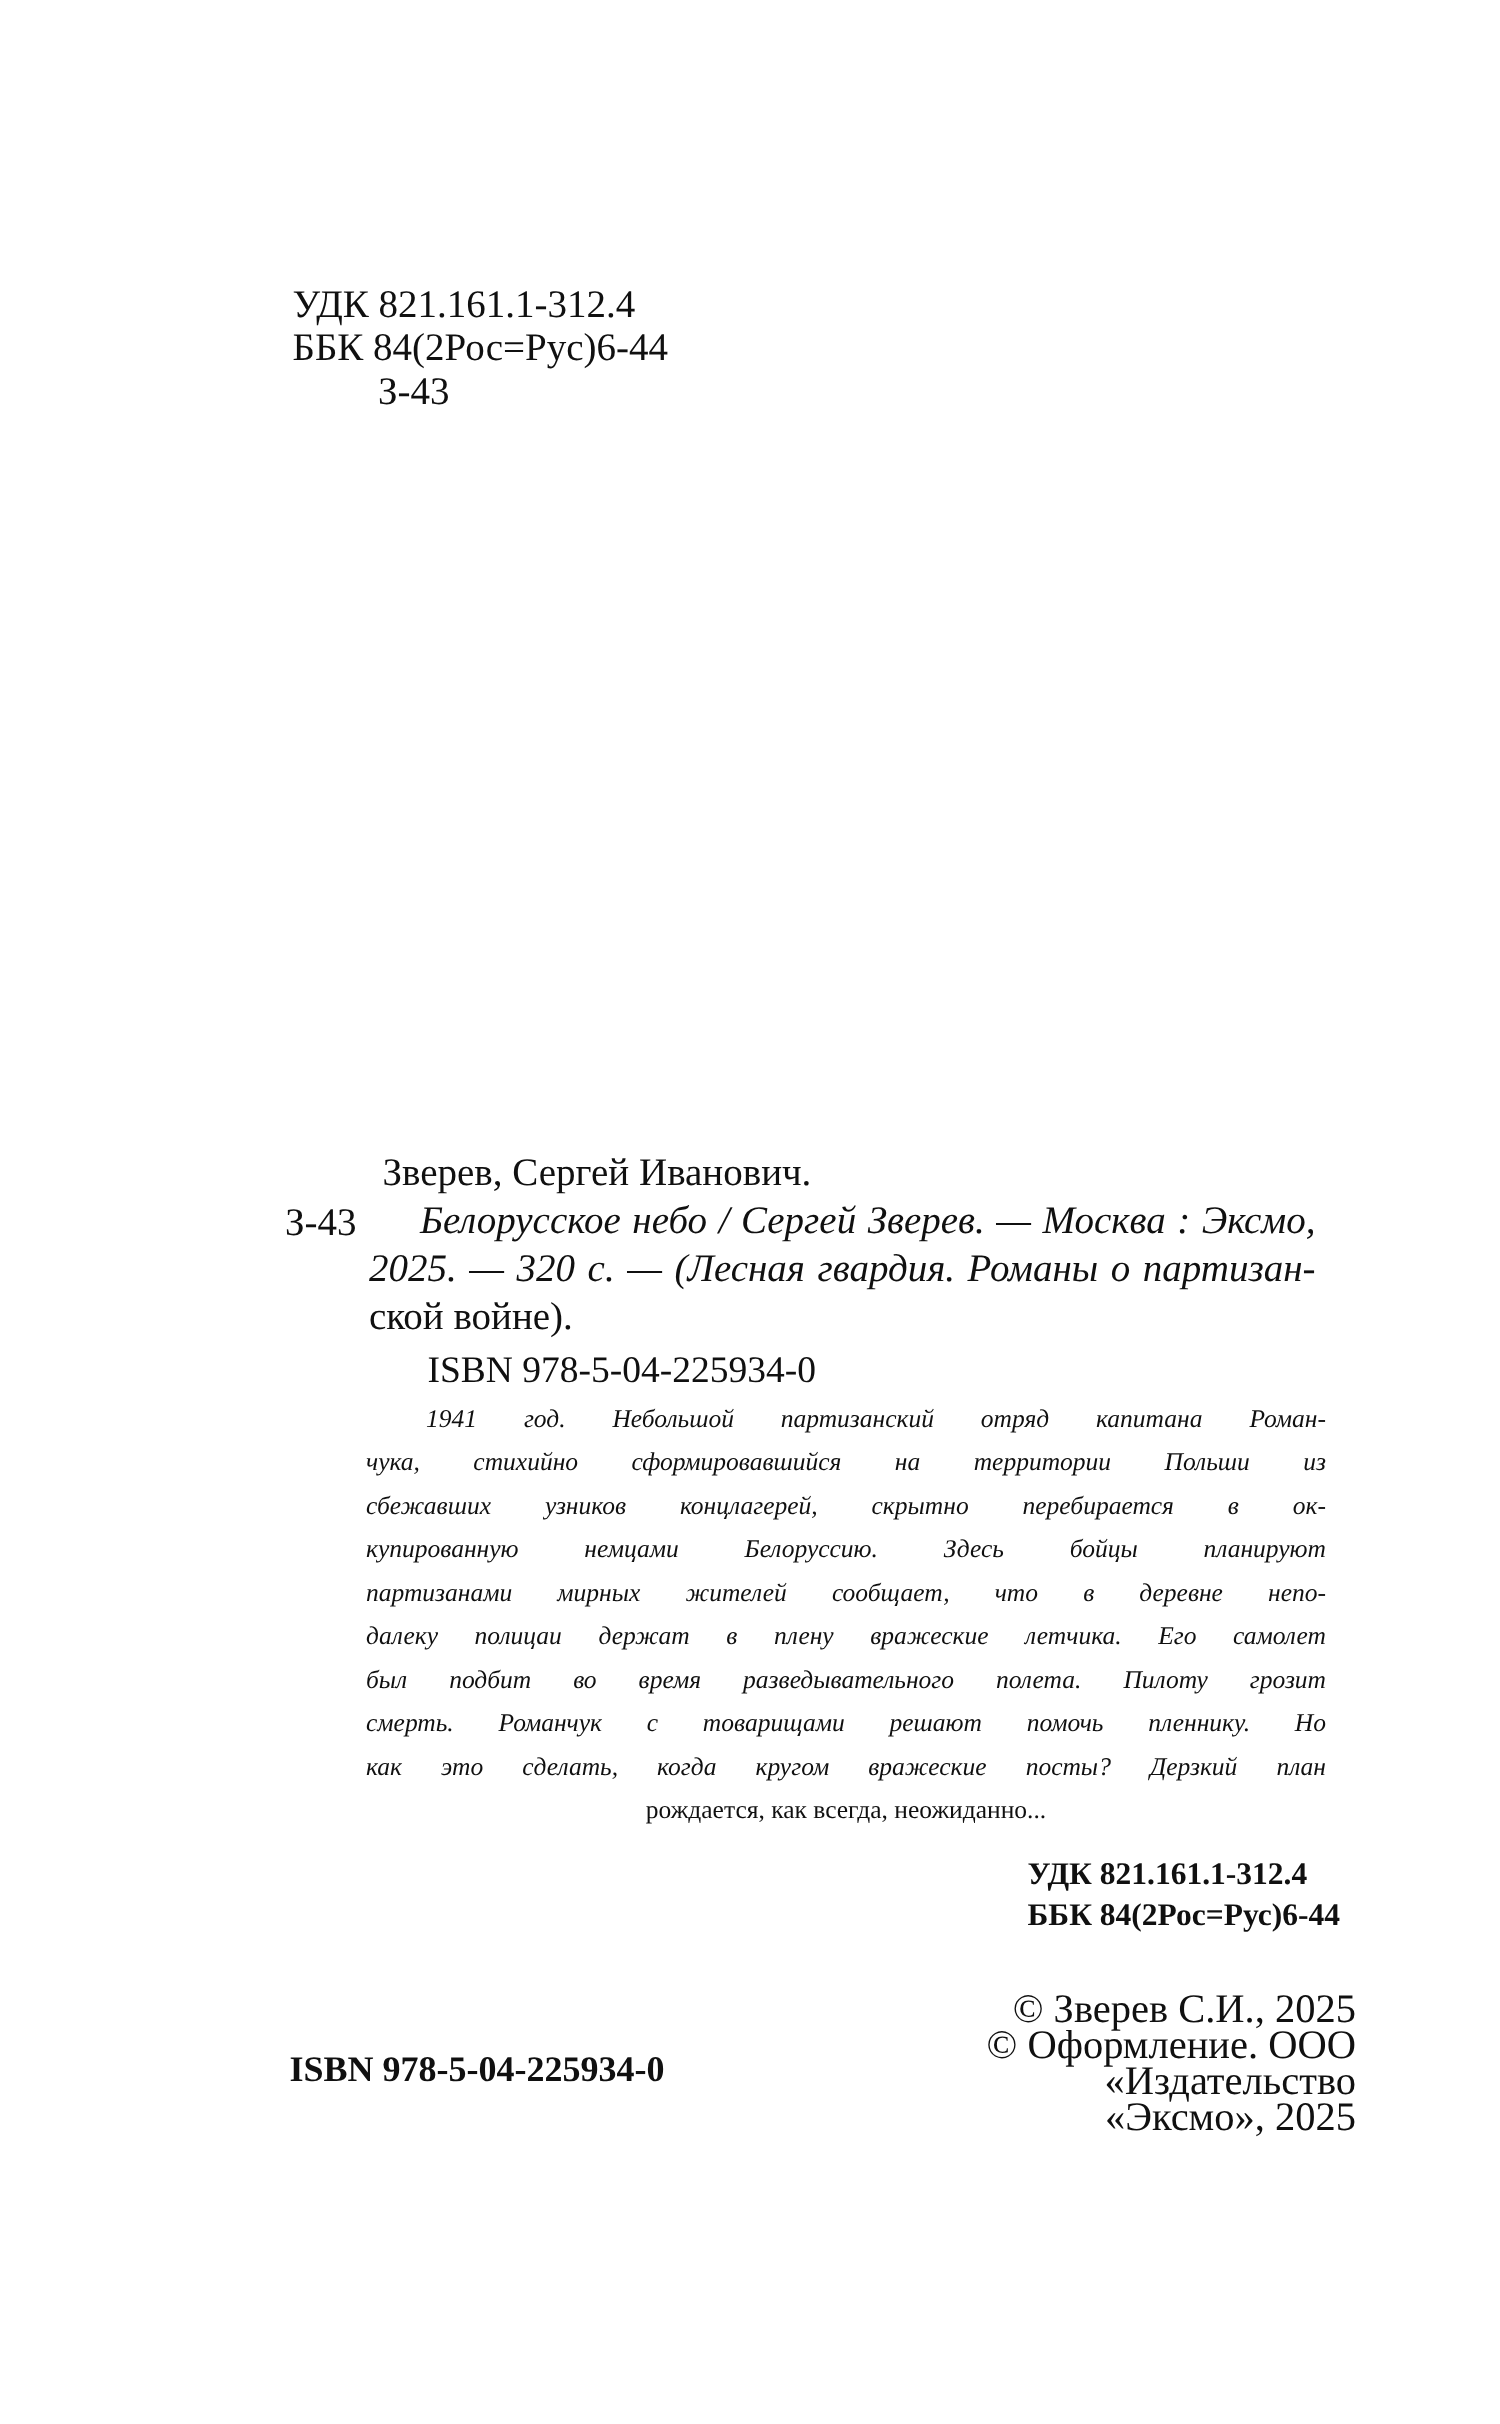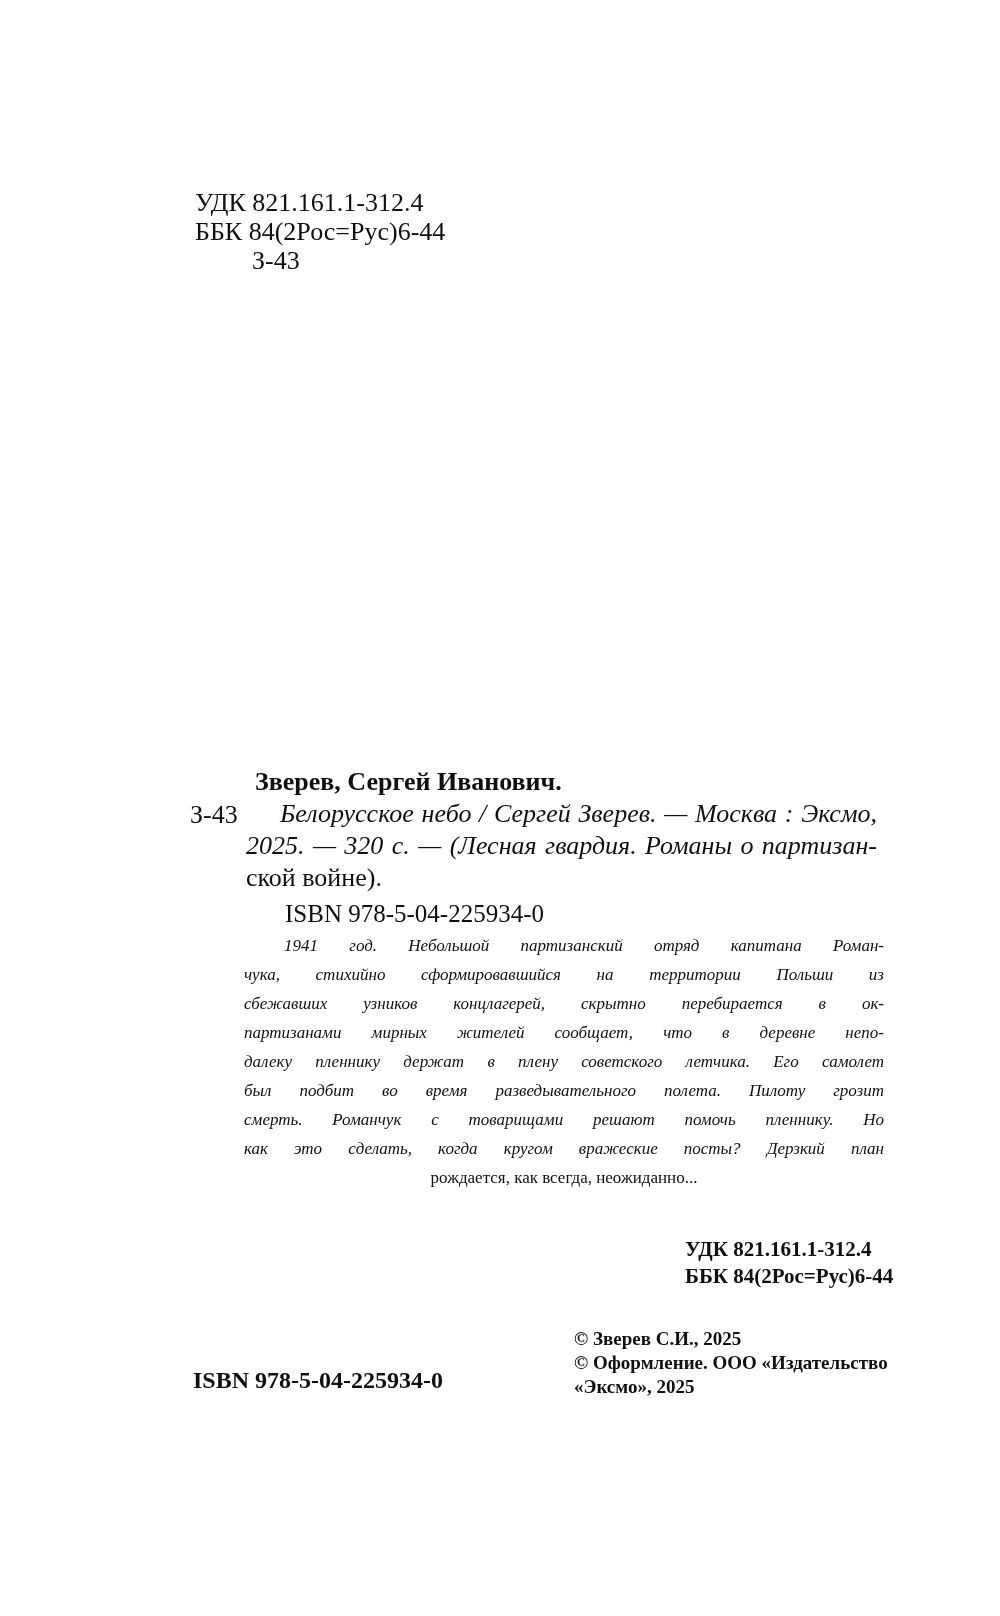--- a/index.html
+++ b/index.html
@@ -27,21 +27,21 @@
   .shelf {
     position: absolute; left: 190px; top: 799px;
     font-size: 26px; line-height: 32px;
   }
 
   
   .card {
     position: absolute; left: 246px; top: 766px; width: 631px;
     font-size: 26px; line-height: 32px;
   }
-  .card .author { font-weight: bold; padding-left: 9px; white-space: nowrap; }
+  .card .author { font-weight: normal; padding-left: 9px; white-space: nowrap; }
   .card .c0 { padding-left: 34px; }
   .card .isbn-mid {
     margin-top: 4px; padding-left: 39px;
     font-size: 25px; line-height: 32px; white-space: nowrap;
   }
 
   
   .annotation {
     position: absolute; left: 244px; top: 931px; width: 640px;
     font-size: 17px; line-height: 29px;
@@ -51,21 +51,21 @@
 
   
   .classif {
     position: absolute; left: 685px; top: 1236px;
     font-size: 21px; line-height: 27px; font-weight: bold; white-space: nowrap;
   }
 
   
   .copyright {
     position: absolute; left: 574px; top: 1327px; width: 330px;
-    font-size: 19px; line-height: 24px; font-weight: bold;
+    font-size: 27px; line-height: 24px; font-weight: normal; text-align: right;
   }
 
   
   .isbn-bottom {
     position: absolute; left: 193px; top: 1366px;
     font-size: 24px; line-height: 28px; font-weight: bold; white-space: nowrap;
   }
 </style>
 </head>
 <body>
@@ -85,22 +85,23 @@
     <div class="c0 jl">Белорусское небо / Сергей Зверев. — Москва : Эксмо,</div>
     <div class="jl">2025. — 320 с. — (Лесная гвардия. Романы о партизан-</div>
     <div>ской войне).</div>
     <div class="isbn-mid">ISBN 978-5-04-225934-0</div>
   </section>
 
   <section class="annotation">
     <div class="first jl">1941 год. Небольшой партизанский отряд капитана Роман-</div>
     <div class="jl">чука, стихийно сформировавшийся на территории Польши из</div>
     <div class="jl">сбежавших узников концлагерей, скрытно перебирается в ок-</div>
+    <div class="jl">купированную немцами Белоруссию. Здесь бойцы планируют</div>
     <div class="jl">партизанами мирных жителей сообщает, что в деревне непо-</div>
-    <div class="jl">далеку пленнику держат в плену советского летчика. Его самолет</div>
+    <div class="jl">далеку полицаи держат в плену вражеские летчика. Его самолет</div>
     <div class="jl">был подбит во время разведывательного полета. Пилоту грозит</div>
     <div class="jl">смерть. Романчук с товарищами решают помочь пленнику. Но</div>
     <div class="jl">как это сделать, когда кругом вражеские посты? Дерзкий план</div>
     <div class="last">рождается, как всегда, неожиданно...</div>
   </section>
 
   <section class="classif">
     <div>УДК 821.161.1-312.4</div>
     <div>ББК 84(2Рос=Рус)6-44</div>
   </section>

